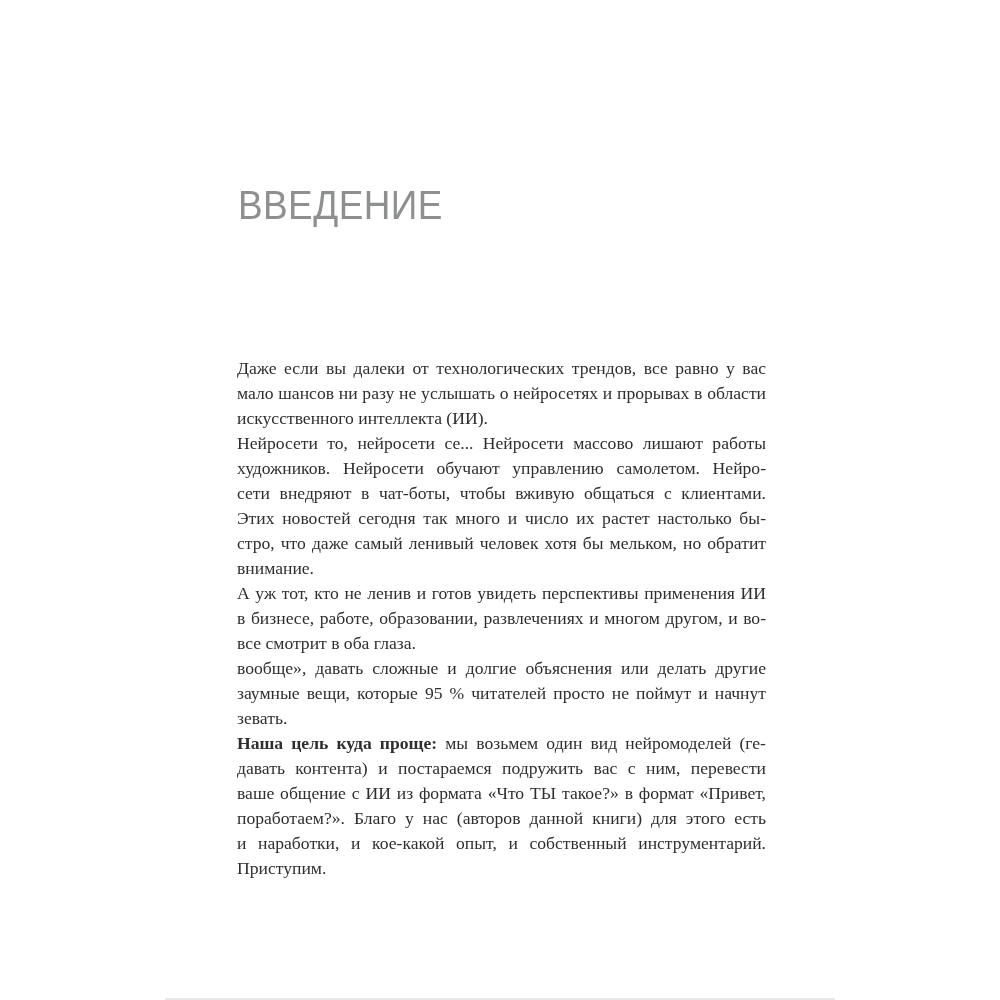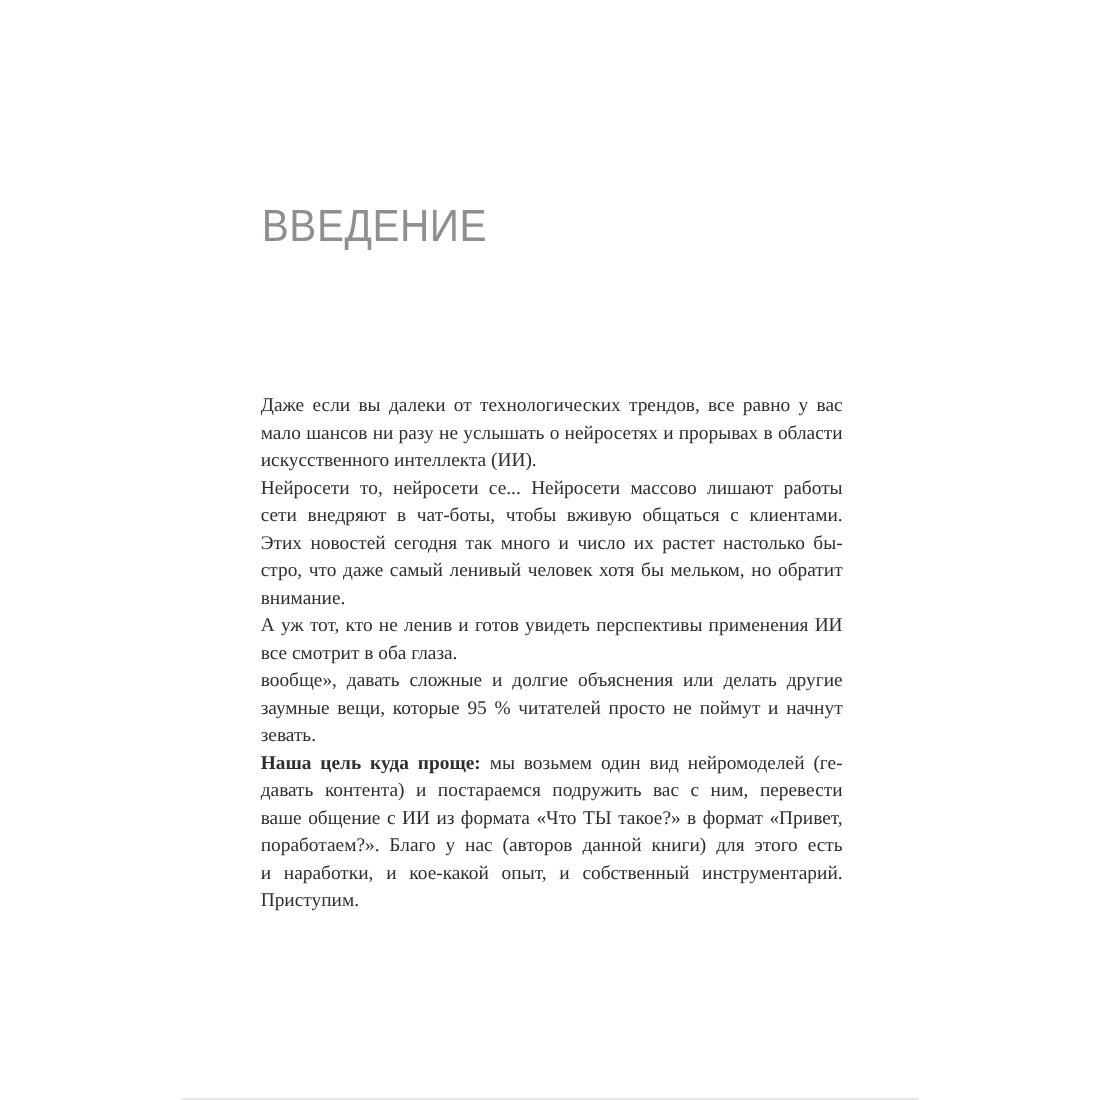--- a/index.html
+++ b/index.html
@@ -74,27 +74,29 @@
   <h1 class="title">ВВЕДЕНИЕ</h1>
 
   <div class="textblock">
       <div class="paragraph">
         <div class="pline">Даже если вы далеки от технологических трендов, все равно у вас</div>
         <div class="pline">мало шансов ни разу не услышать о нейросетях и прорывах в области</div>
         <div class="pline end">искусственного интеллекта (ИИ).</div>
       </div>
       <div class="paragraph">
         <div class="pline">Нейросети то, нейросети се... Нейросети массово лишают работы</div>
+        <div class="pline">художников. Нейросети обучают управлению самолетом. Нейро-</div>
         <div class="pline">сети внедряют в чат-боты, чтобы вживую общаться с клиентами.</div>
         <div class="pline">Этих новостей сегодня так много и число их растет настолько бы-</div>
         <div class="pline">стро, что даже самый ленивый человек хотя бы мельком, но обратит</div>
         <div class="pline end">внимание.</div>
       </div>
       <div class="paragraph">
         <div class="pline">А уж тот, кто не ленив и готов увидеть перспективы применения ИИ</div>
+        <div class="pline">в бизнесе, работе, образовании, развлечениях и многом другом, и во-</div>
         <div class="pline end">все смотрит в оба глаза.</div>
       </div>
       <div class="paragraph">
         <div class="pline">вообще», давать сложные и долгие объяснения или делать другие</div>
         <div class="pline">заумные вещи, которые 95 % читателей просто не поймут и начнут</div>
         <div class="pline end">зевать.</div>
       </div>
       <div class="paragraph">
         <div class="pline"><b>Наша цель куда проще:</b> мы возьмем один вид нейромоделей (ге-</div>
         <div class="pline">давать контента) и постараемся подружить вас с ним, перевести</div>

